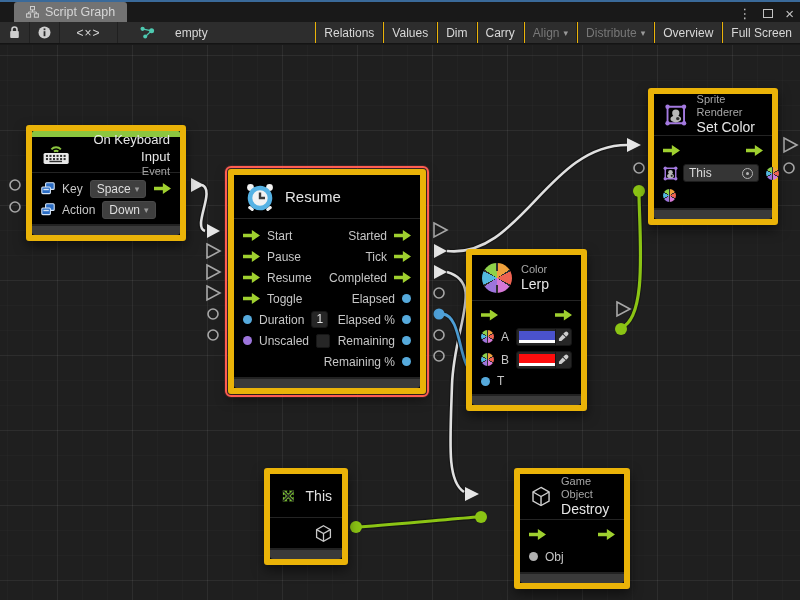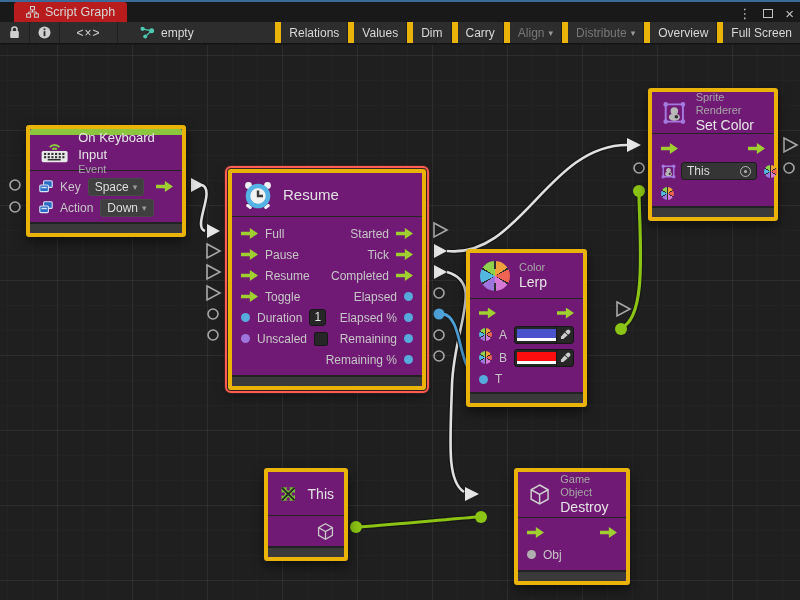--- a/index.html
+++ b/index.html
@@ -5,48 +5,48 @@
   * { margin:0; padding:0; box-sizing:border-box; }
   html,body { background:#111; }
   #app {
     position:relative; width:800px; height:600px; overflow:hidden;
     background:#191919; font-family:"Liberation Sans",sans-serif;
     -webkit-font-smoothing:antialiased;
   }
   
   .top-accent { position:absolute; top:0; left:0; right:0; height:2px; background:#3a6a9a; }
   .tabbar { position:absolute; top:2px; left:0; right:0; height:20px; background:#191919; display:flex; align-items:flex-end; }
-  .tab { margin-left:14px; height:20px; background:#b91c1c; border-radius:3px 3px 0 0;
+  .tab { margin-left:14px; height:20px; background:#737373; border-radius:3px 3px 0 0;
          display:flex; align-items:center; gap:6px; padding:0 12px; color:#d6d6d6; font-size:12.5px; }
   .winctl { position:absolute; right:6px; top:3px; display:flex; align-items:center; gap:12px; color:#c2c2c2; font-size:13px; }
   .winctl .box { width:10px; height:9px; border:1.5px solid #c2c2c2; display:inline-block; }
   .toolbar { position:absolute; top:22px; left:0; right:0; height:22px; background:#2d2d2d;
              border-bottom:1px solid #141414; display:flex; align-items:stretch; color:#d8d8d8; font-size:12px; }
   .tbtn { display:flex; align-items:center; justify-content:center; padding:0 8px;
           border-right:1px solid #202020; white-space:nowrap; }
   .tbtn.disabled { color:#787878; }
   .caret::after { content:"▾"; font-size:9px; margin-left:4px; color:#9a9a9a; }
   .tb-spacer { width:14px; border-right:none; }
   .zoomwrap { display:flex; align-items:center; gap:8px; padding:0 10px; }
   .ztrack { position:relative; width:92px; height:2px; background:#737373; border-radius:1px; }
   .zknob { position:absolute; top:-5px; left:78px; width:12px; height:12px; border-radius:50%; background:#9a9a9a; }
   .tb-right { margin-left:auto; display:flex; }
-  .tb-right .tbtn { border-left:6px solid #eab308; border-right:1px solid #1d1d1d; }
+  .tb-right .tbtn { border-left:1px solid #eab308; border-right:1px solid #1d1d1d; }
   
   .canvas { position:absolute; top:45px; left:0; right:0; bottom:0; background-color:#1f1f1f;
     background-image:
       linear-gradient(rgba(255,255,255,.016) 1px, transparent 1px),
       linear-gradient(90deg, rgba(255,255,255,.016) 1px, transparent 1px),
       linear-gradient(rgba(255,255,255,.05) 1px, transparent 1px),
       linear-gradient(90deg, rgba(255,255,255,.05) 1px, transparent 1px);
     background-size:25px 25px,25px 25px,75px 75px,75px 75px;
     background-position:7px 10px,7px 10px,57px 10px,57px 10px; }
   svg.wires { position:absolute; inset:0; width:800px; height:600px; pointer-events:none; }
   
-  .node { position:absolute; background:#701a75; border:4px solid #eab308; border-radius:3px;
+  .node { position:absolute; background:#000000; border:6px solid #eab308; border-radius:3px;
           box-shadow:0 5px 12px rgba(0,0,0,.5); color:#c6c6c6; }
   .node.selected { outline:2px solid #ff5d52; outline-offset:1px; box-shadow:0 0 0 4px rgba(255,93,82,.12), 0 5px 12px rgba(0,0,0,.5); }
   .hdr { display:flex; align-items:center; gap:9px; padding:0 10px; border-bottom:1px solid #242424; }
   .titles .cat { font-size:11px; color:#a6a6a6; line-height:13px; }
   .titles .main { font-size:14px; color:#e6e6e6; line-height:17px; }
   .single-title { font-size:15px; color:#e2e2e2; }
   .rows { padding:5px 0 4px 0; }
   .row { display:flex; align-items:center; gap:7px; height:21px; padding:0 9px; font-size:12px; color:#c6c6c6; }
   .row.spread { justify-content:space-between; }
   .pl,.pr { display:flex; align-items:center; gap:7px; }
@@ -112,21 +112,21 @@
       <svg width="13" height="13" viewBox="0 0 13 13">
         <circle cx="6.5" cy="6.5" r="6" fill="#cfcfcf"></circle>
         <rect x="5.6" y="5.2" width="1.8" height="5" fill="#2d2d2d"></rect>
         <rect x="5.6" y="2.4" width="1.8" height="1.8" fill="#2d2d2d"></rect>
       </svg>
     </div>
     <div class="tbtn" style="width:58px; letter-spacing:1px;">
       <span>&lt;×&gt;</span>
     </div>
     <div class="tb-spacer"></div>
-    <div class="tbtn" style="border-right:none; gap:6px;">
+    <div class="tbtn" style="border-right:none; gap:20px;">
       <svg width="15" height="13" viewBox="0 0 15 13">
         <path d="M3.4 3.2 L10.6 4.6 M10.8 5.4 L6 10" stroke="#4ec9b0" stroke-width="1.3"></path>
         <circle cx="2.6" cy="2.8" r="2.1" fill="#4ec9b0"></circle>
         <circle cx="11.6" cy="4.8" r="2.5" fill="#4ec9b0"></circle>
         <circle cx="5.2" cy="10.6" r="2.0" fill="#4ec9b0"></circle>
       </svg>
       <span>empty</span>
     </div>
     <div class="tb-right">
       <div class="tbtn">
@@ -230,21 +230,21 @@
       <circle cx="356" cy="527" r="6" fill="#8bc414"></circle>
     </g>
 
     <g stroke="#a8a8a8" stroke-width="1.6" fill="none">
       <polygon points="465,487 479,494 465,501" fill="#e6e6e6" stroke="none"></polygon>
       <circle cx="481" cy="517" r="6" fill="#8bc414" stroke="none"></circle>
       <polygon points="611,487 624,494 611,501"></polygon>
     </g>
   </svg>
 
-  <div class="node" style="left:26px; top:125px; width:160px;">
+  <div class="node" style="left:26px; top:125px; width:160px;text-align:right;">
     <div class="kb-strip"></div>
     <div class="hdr" style="height:36px;">
       <svg width="34" height="25" viewBox="0 0 36 26">
         <path d="M12 6.5 a8 8 0 0 1 12 0" stroke="#8cc63f" stroke-width="2.4" fill="none"></path>
         <path d="M15.2 9.2 a4.6 4.6 0 0 1 5.6 0" stroke="#8cc63f" stroke-width="2.4" fill="none"></path>
         <rect x="2" y="11" width="32" height="14" rx="2" fill="#e8e8e8"></rect>
         <g fill="#2f2f2f">
           <rect x="5" y="13.5" width="2.6" height="2.6"></rect>
             <rect x="9.5" y="13.5" width="2.6" height="2.6"></rect>
           <rect x="14" y="13.5" width="2.6" height="2.6"></rect>
@@ -303,21 +303,21 @@
         <circle cx="16" cy="17" r="11.5" fill="#f2f2f2"></circle>
         <circle cx="16" cy="17" r="10" fill="none" stroke="#55b2e4" stroke-width="4.6"></circle>
         <path d="M16 11.5 V17 H21" fill="none" stroke="#3a3a3a" stroke-width="2.4"></path>
       </svg>
       <div class="single-title">Resume</div>
     </div>
     <div class="rows" style="padding:6px 0 5px 0;">
       <div class="row spread">
         <span class="pl">
             <span class="farrow"></span>
-            <span>Full</span>
+            <span>Start</span>
           </span>
         <span class="pr">
             <span>Started</span>
             <span class="farrow"></span>
           </span>
       </div>
       <div class="row spread">
         <span class="pl">
             <span class="farrow"></span>
             <span>Pause</span>

